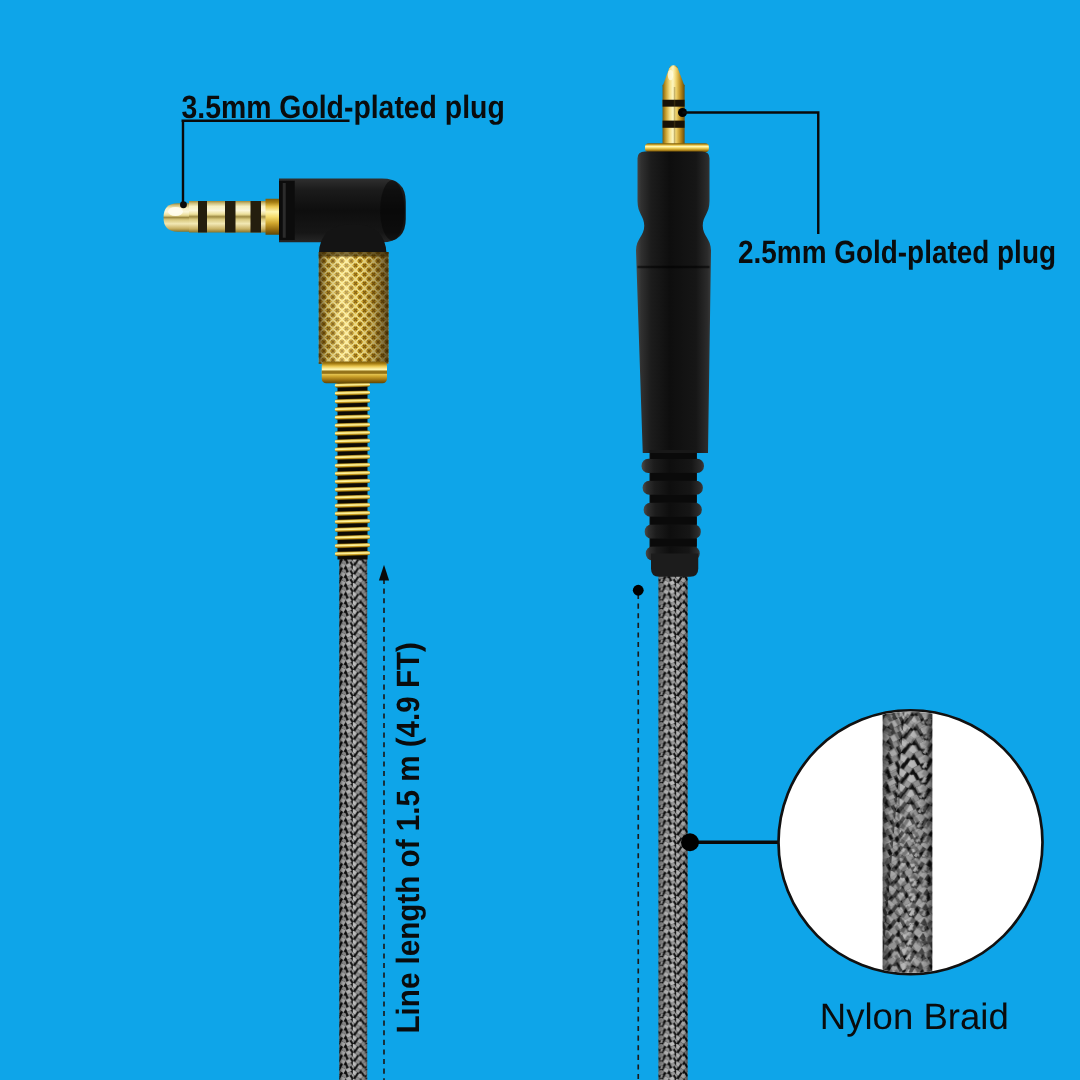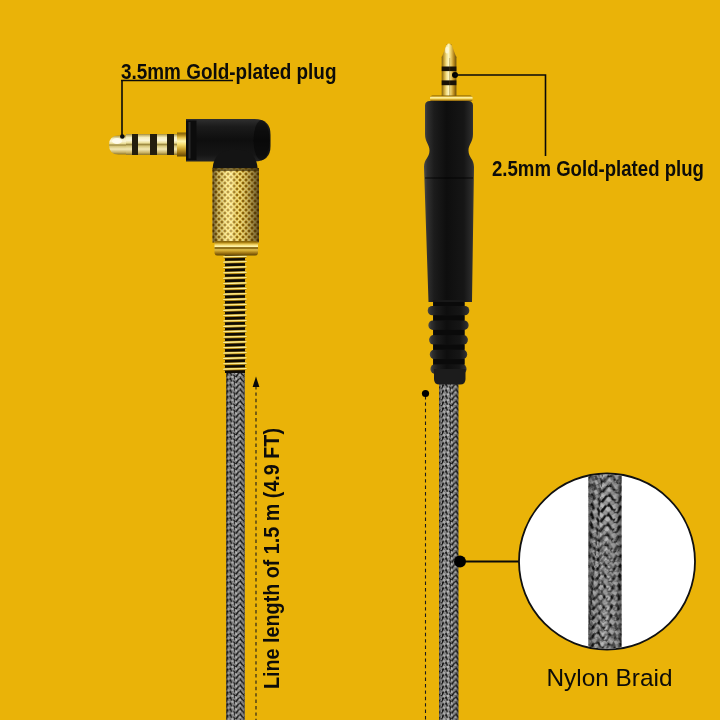--- a/index.html
+++ b/index.html
@@ -1,16 +1,16 @@
 <!DOCTYPE html>
 <html><head>
 <meta charset="utf-8">
 <style>
 html,body{margin:0;padding:0;background:#ffffff;}
-.wrap{position:relative;width:720px;height:720px;overflow:hidden;background:#eab308;
+.wrap{position:relative;width:720px;height:720px;overflow:hidden;background:#0ea5e9;
   font-family:"Liberation Sans",sans-serif;transform:translateZ(0);}
 </style>
 </head>
 <body>
 <div class="wrap">
 <svg width="720" height="720" viewBox="0 0 720 720">
 <defs>
   <linearGradient id="goldShaft" x1="0" y1="0" x2="0" y2="1">
     <stop offset="0" stop-color="#a08a3a"></stop>
     <stop offset="0.07" stop-color="#cdbd7a"></stop>

